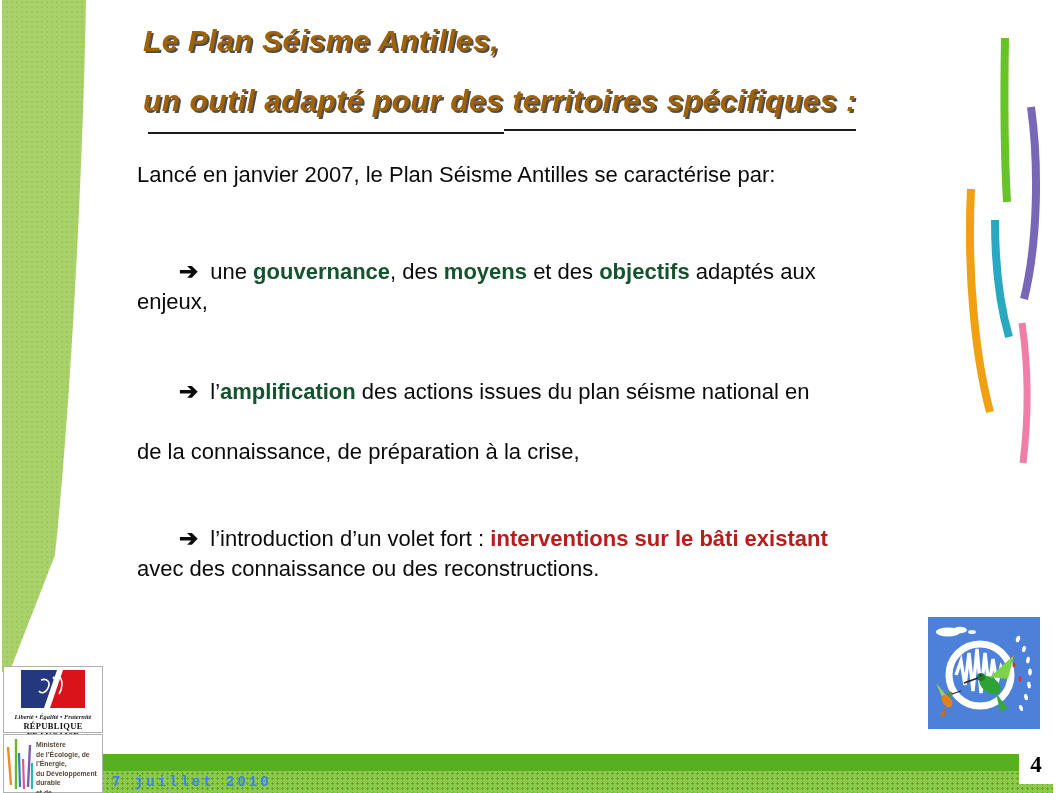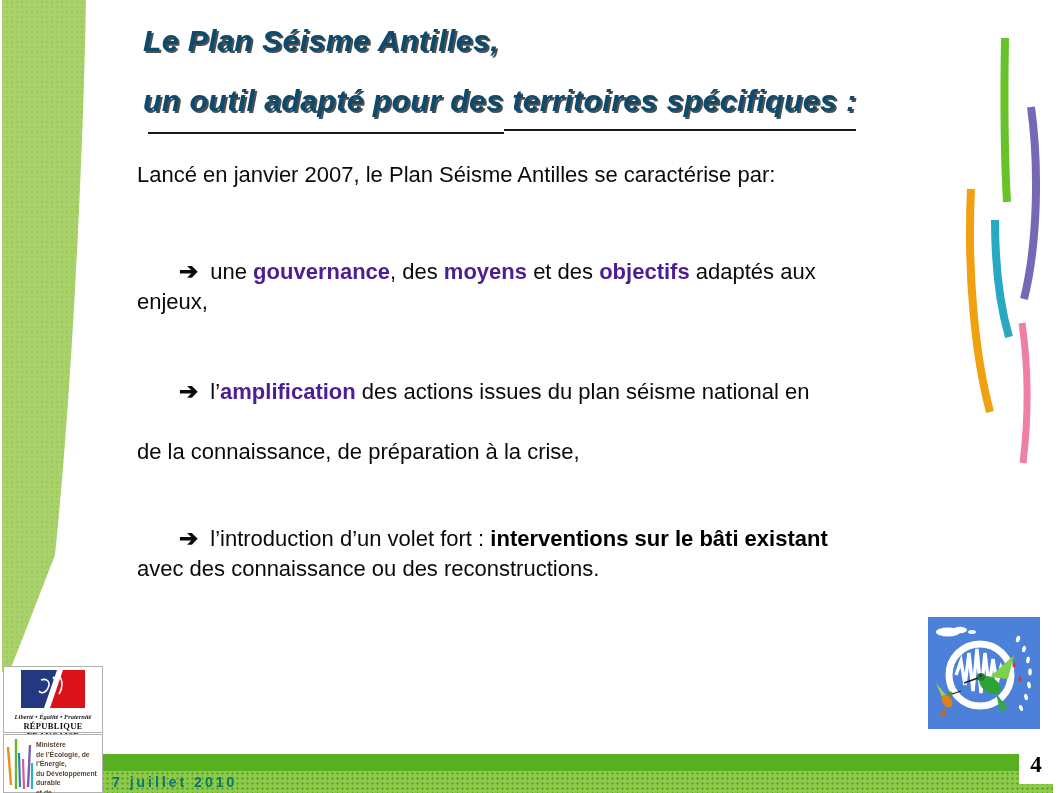--- a/index.html
+++ b/index.html
@@ -4,49 +4,49 @@
 <style>
   html,body{margin:0;padding:0;}
   body{width:1058px;height:793px;background:#ffffff;font-family:"Liberation Sans",sans-serif;position:relative;overflow:hidden;}
   .slide{position:absolute;inset:0;}
 
   
   .sidebar-svg{position:absolute;left:0;top:0;width:120px;height:793px;}
 
   
   .title-block{position:absolute;left:143px;top:18px;width:720px;}
-  .title-line{font-size:30px;font-weight:bold;font-style:italic;color:#0c4a6e;
+  .title-line{font-size:30px;font-weight:bold;font-style:italic;color:#a16207;
      text-shadow:2px 2px 0 #4e4e4e;letter-spacing:0.5px;white-space:nowrap;}
   .title-line1{position:absolute;left:0;top:6px;}
   .title-line2{position:absolute;left:0;top:66px;}
   .underline{position:absolute;background:#1a1a1a;height:2px;}
   .underline-1{left:5px;top:114px;width:356px;}
   .underline-2{left:361px;top:111px;width:352px;}
 
   
   .content{position:absolute;left:137px;top:160px;width:815px;color:#0a0a0a;}
   .intro{font-size:22px;margin:0 0 0 0;line-height:30px;}
   .bullet{position:absolute;left:0;font-size:22px;line-height:30px;text-indent:42px;margin:0;}
   .bullet .cont{text-indent:0;text-align:center;}
   .arrow{font-weight:bold;font-size:23px;margin-right:12px;}
-  .blue1{color:#4c1d95;font-weight:bold;}
-  .blue2{color:#000000;font-weight:bold;}
+  .blue1{color:#14532d;font-weight:bold;}
+  .blue2{color:#b91c1c;font-weight:bold;}
   .b1{top:96px;}
   .b2{top:216px;}
   .b3{top:363px;}
 
   
   .curves-svg{position:absolute;left:0;top:0;width:1058px;height:793px;pointer-events:none;}
 
   
   .footer-band-dark{position:absolute;left:100px;top:754px;width:953px;height:17px;background:#56b01f;}
   .footer-band-light{position:absolute;left:100px;top:771px;width:953px;height:22px;background:#8cca4a;
       background-image:radial-gradient(rgba(40,90,0,.35) 1px, transparent 1.3px);background-size:5px 5px;}
-  .footer-date{position:absolute;left:112px;top:771px;font-family:Liberation Sans, sans-serif;
-      font-weight:bold;font-size:14px;letter-spacing:3px;color:#0f766e;line-height:22px;}
+  .footer-date{position:absolute;left:112px;top:771px;font-family:Liberation Mono, monospace;
+      font-weight:bold;font-size:14px;letter-spacing:3px;color:#3b82f6;line-height:22px;}
   .page-box{position:absolute;left:1019px;top:746px;width:34px;height:38px;background:#ffffff;
       display:flex;align-items:center;justify-content:center;}
   .page-num{font-family:"Liberation Serif",serif;font-weight:bold;font-size:23px;color:#000;}
 
   
   .rf-box{position:absolute;left:3px;top:666px;width:100px;height:67px;background:#fff;
       border:1px solid #b0b0b0;box-sizing:border-box;text-align:center;}
   .rf-motto{font-family:"Liberation Serif",serif;font-style:italic;font-weight:bold;font-size:6.5px;color:#1a1a1a;margin-top:1px;}
   .rf-name{font-family:"Liberation Serif",serif;font-weight:bold;font-size:8.5px;color:#111;margin-top:1px;letter-spacing:0.3px;}
   .min-box{position:absolute;left:3px;top:734px;width:100px;height:59px;background:#fff;

